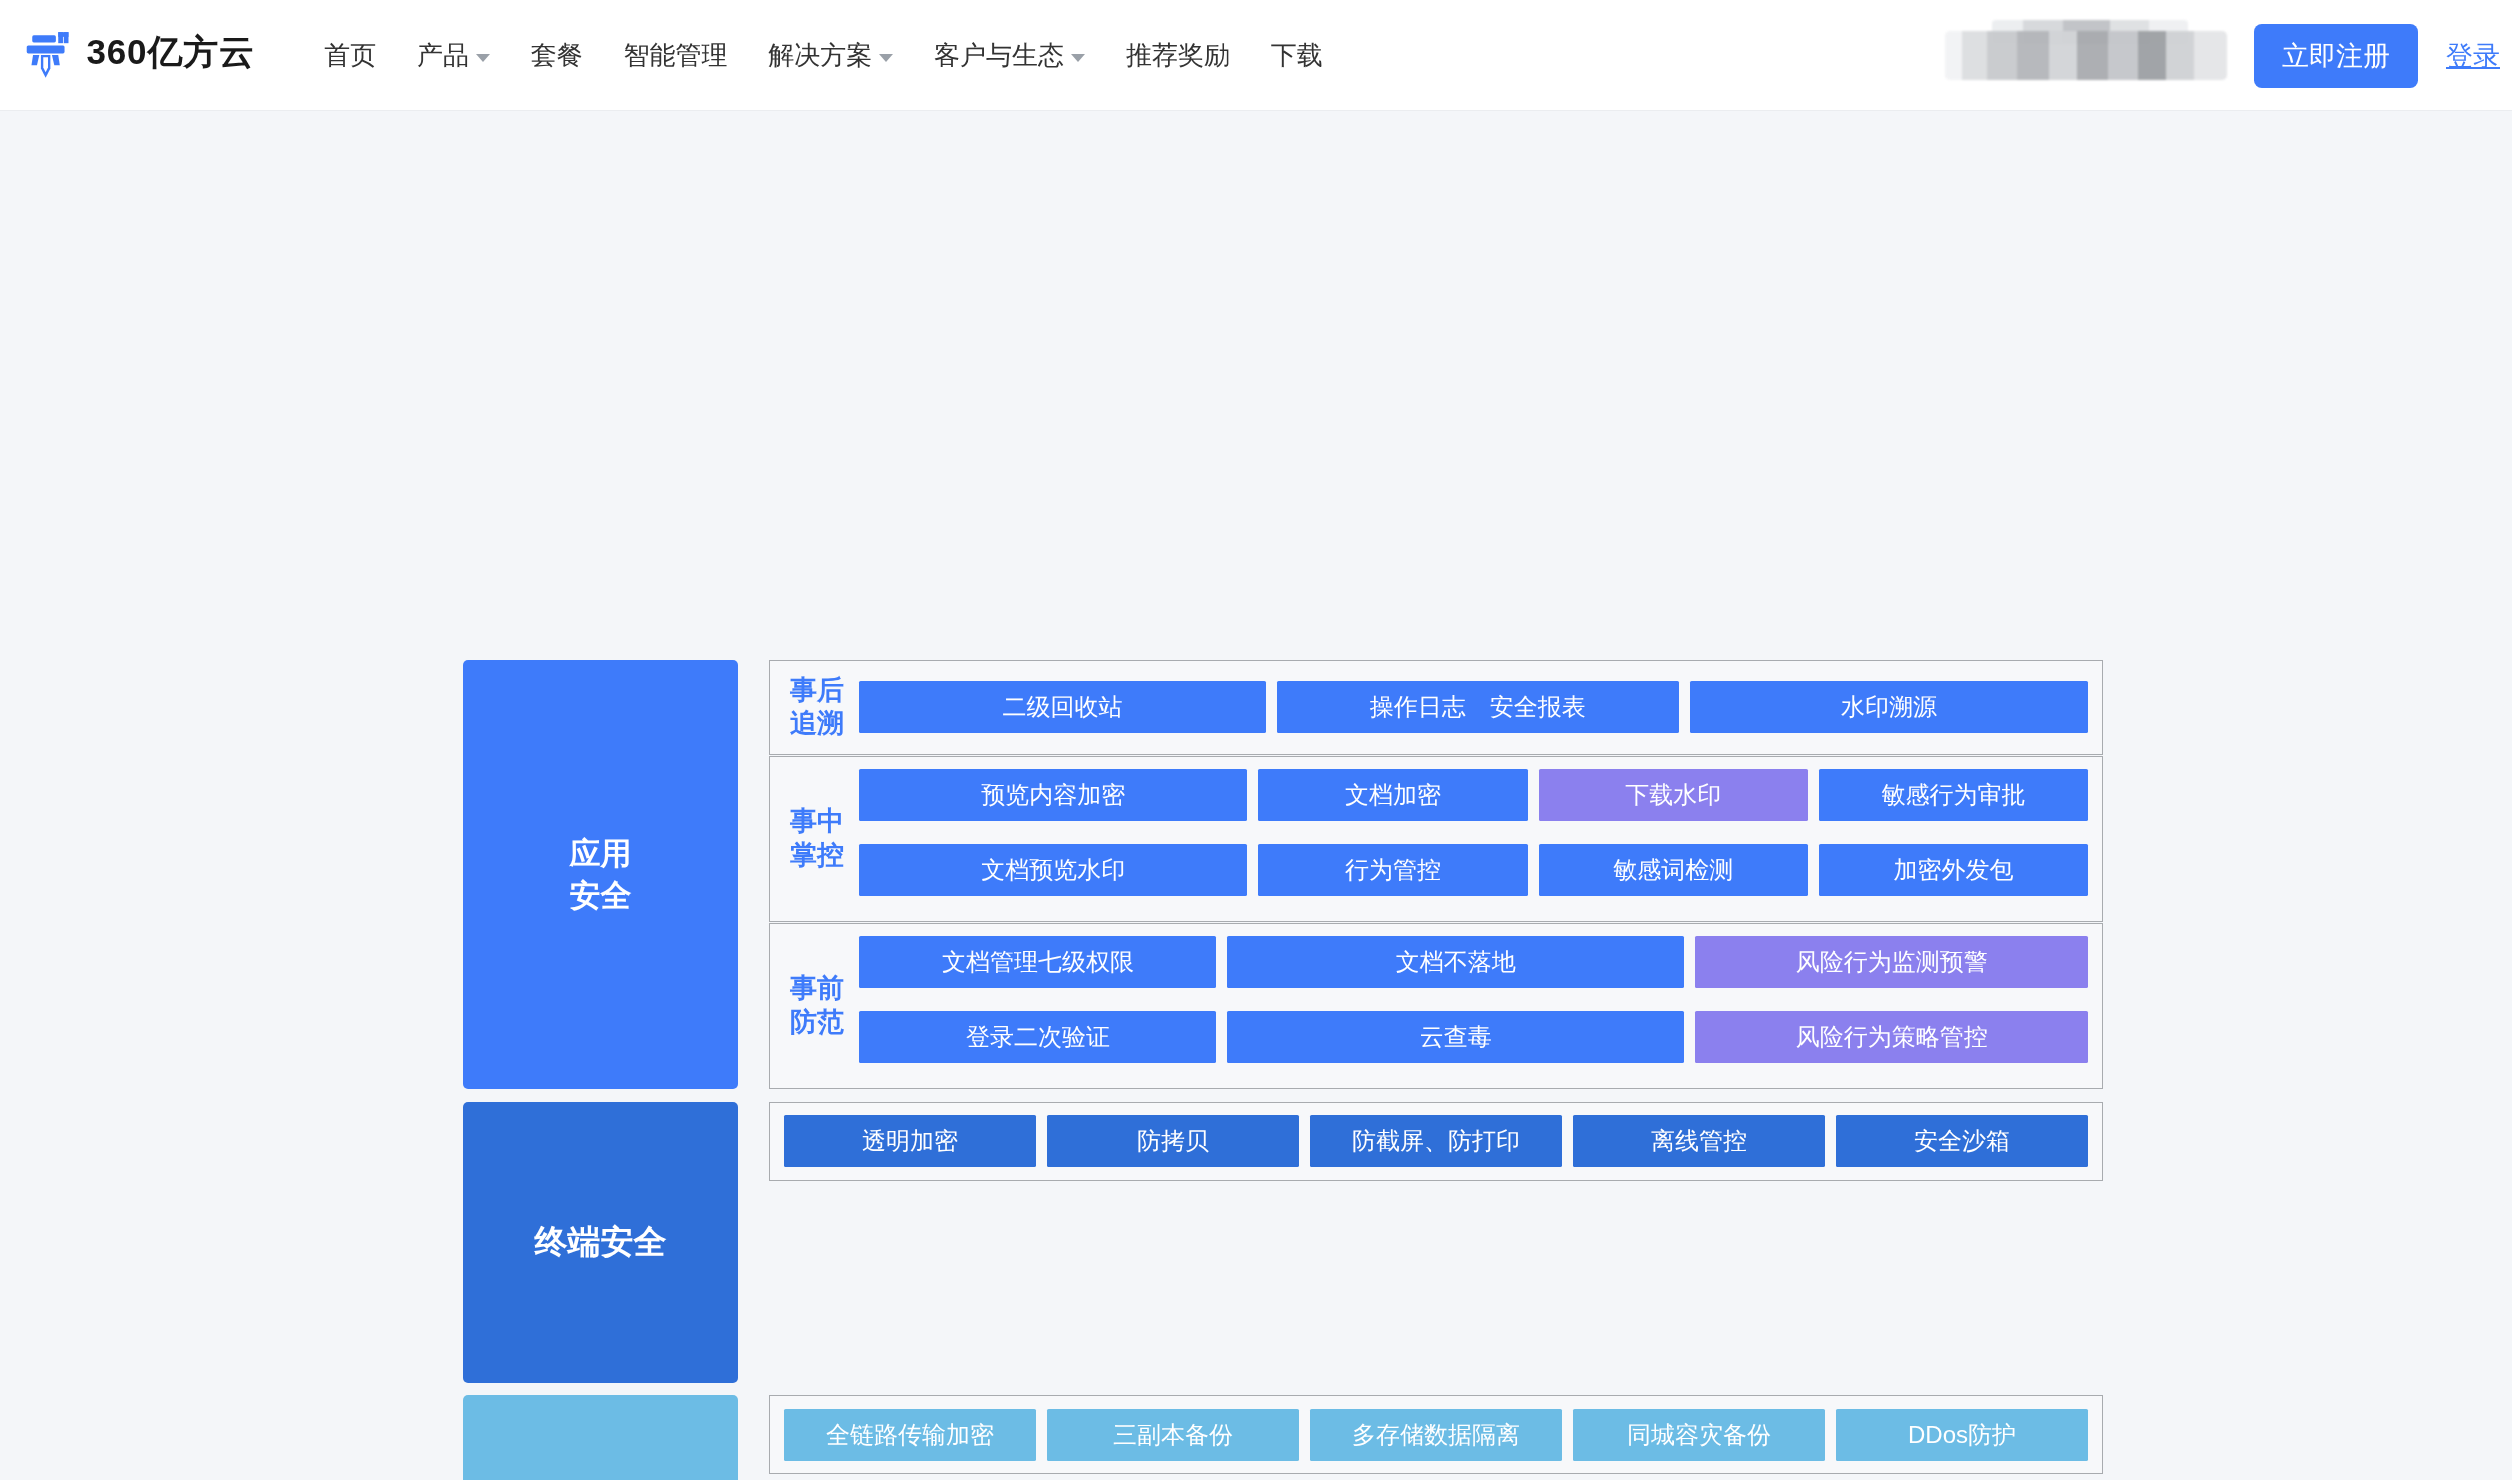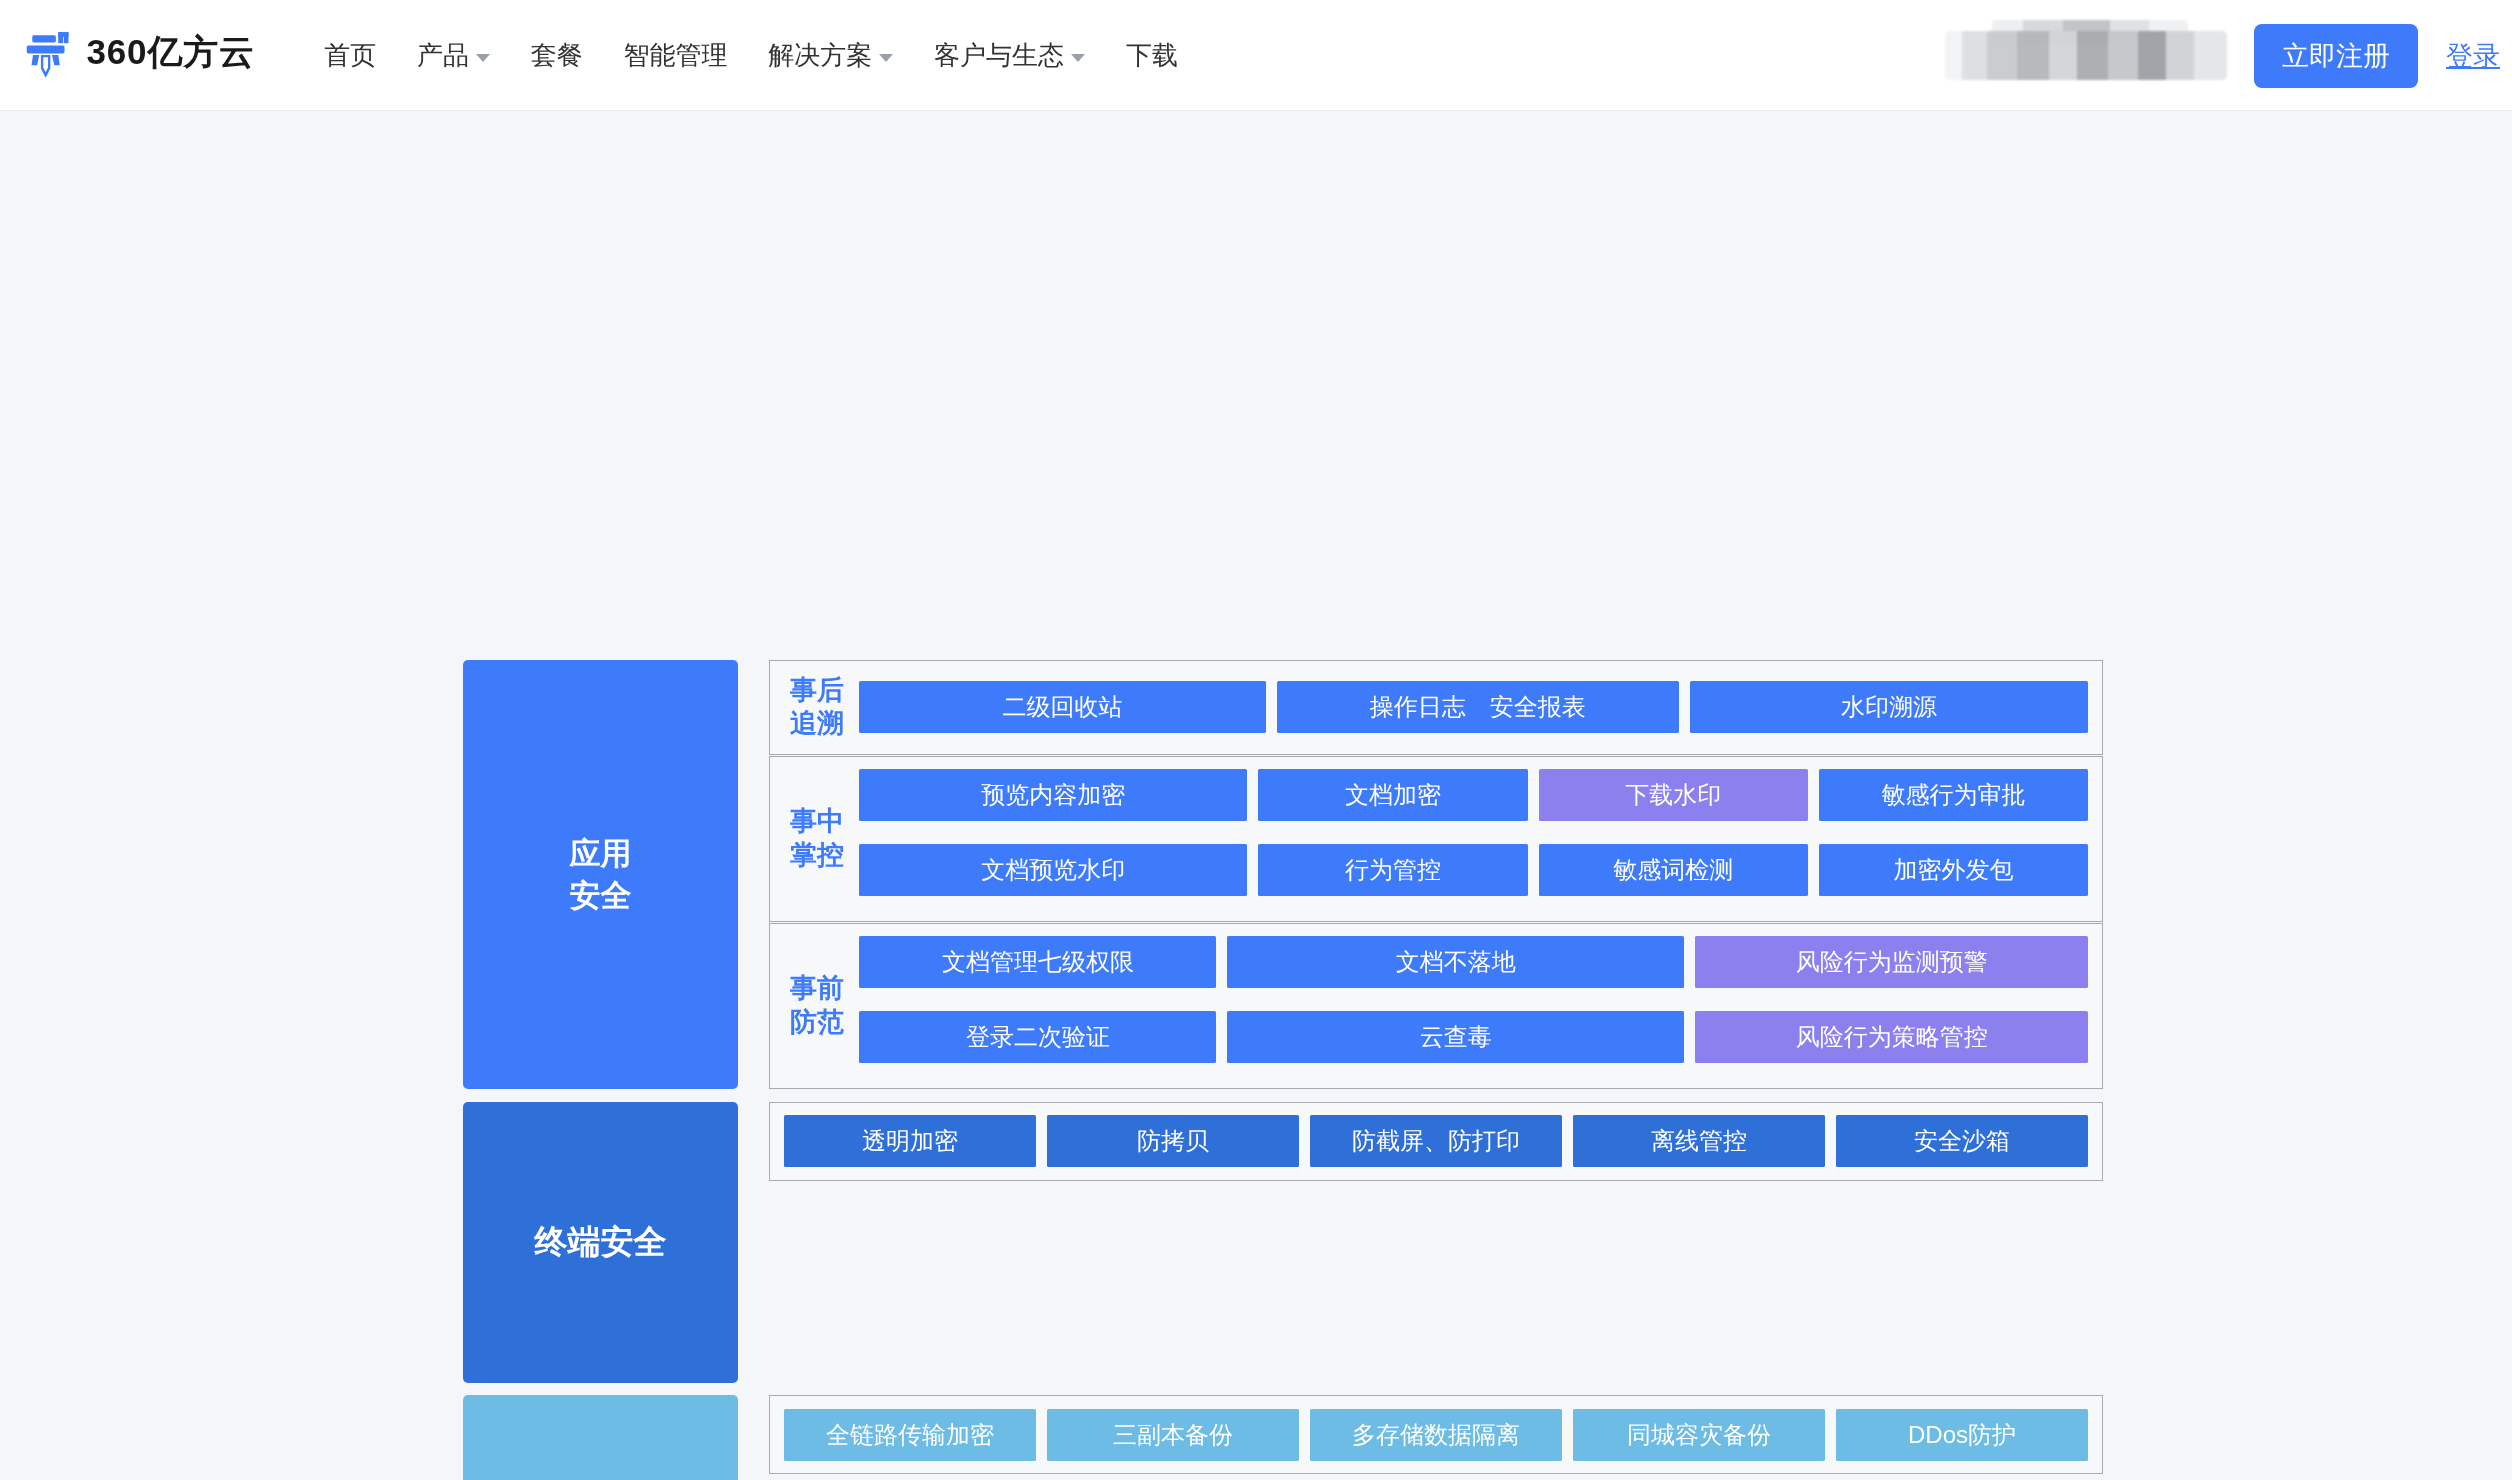--- a/index.html
+++ b/index.html
@@ -293,20 +293,23 @@
     </div>
     <div class="nav-item">
       <span>解决方案</span>
       <i class="caret"></i>
     </div>
     <div class="nav-item">
       <span>客户与生态</span>
       <i class="caret"></i>
     </div>
     <div class="nav-item">
+      <span>推荐奖励</span>
+    </div>
+    <div class="nav-item">
       <span>下载</span>
     </div>
   </nav>
 
   <div class="header-right">
     <div class="user-chip-wrap">
       <div class="user-chip-top"></div>
       <div class="user-chip"></div>
     </div>
     <button class="register-btn">立即注册</button>

